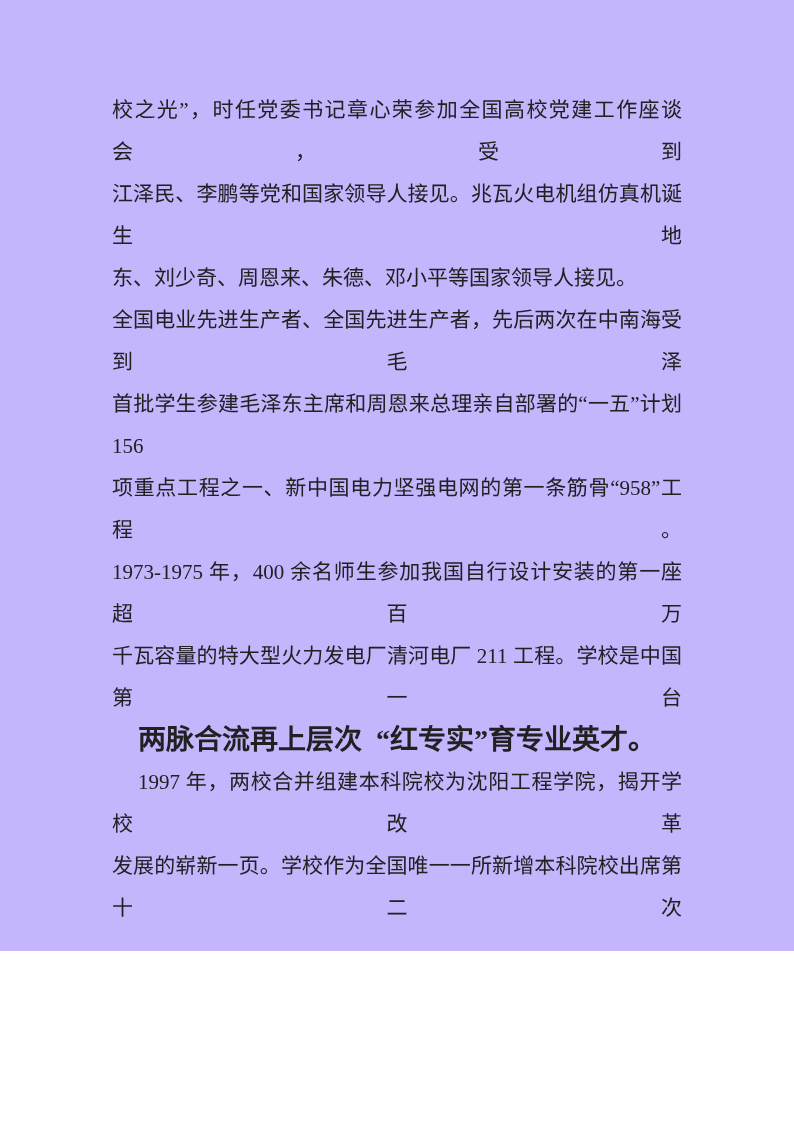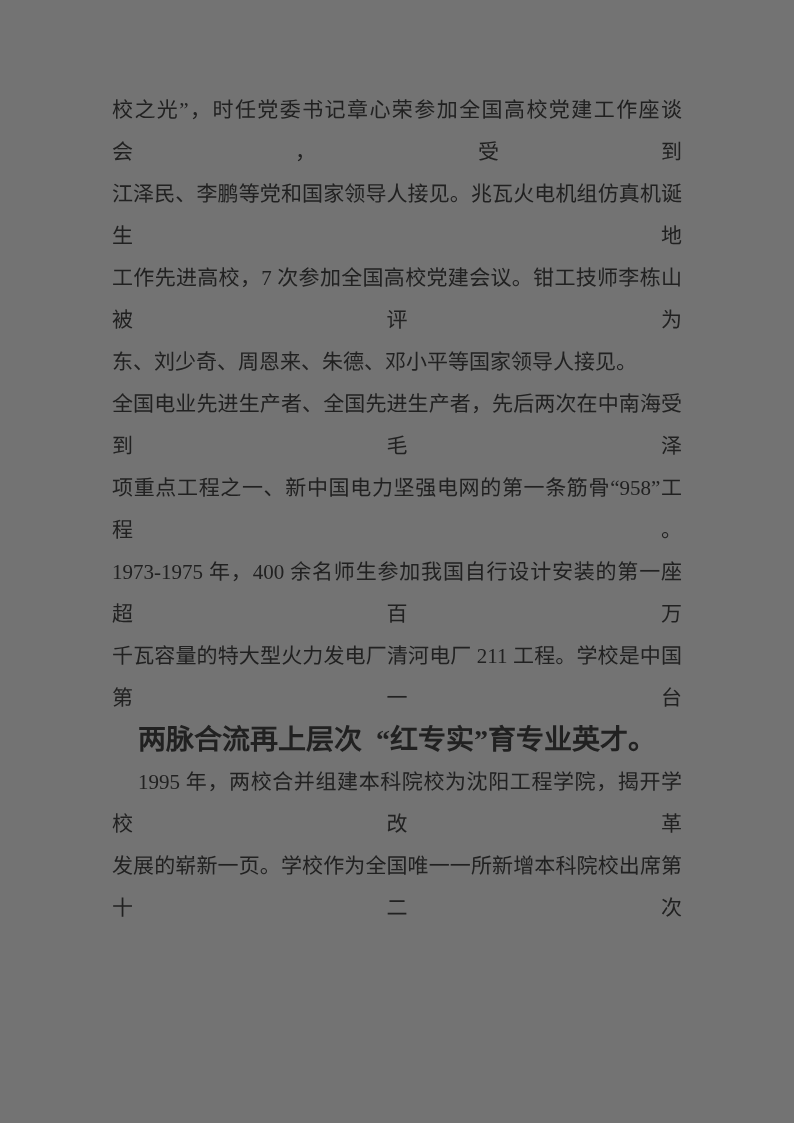--- a/index.html
+++ b/index.html
@@ -8,22 +8,22 @@
   }
   body {
     width: 794px;
     height: 1123px;
     background: #ffffff;
     font-family: "Liberation Serif", "DejaVu Serif", serif;
   }
   .page {
     position: relative;
     width: 794px;
-    height: 1123px;
-    background: #737373;
+    height: 951px;
+    background: #c4b5fd;
     overflow: hidden;
   }
   .text-block {
     position: absolute;
     left: 112px;
     top: 89px;
     width: 570px;
     color: #212121;
     font-size: 21px;
     line-height: 42px;
@@ -54,35 +54,35 @@
 </style>
 </head>
 <body>
 
 <div class="page">
   <main class="text-block">
 
     <section class="para">
       <p class="ln j">校之光”，时任党委书记章心荣参加全国高校党建工作座谈会，受到</p>
       <p class="ln j">江泽民、李鹏等党和国家领导人接见。兆瓦火电机组仿真机诞生地</p>
-      <p class="ln j">工作先进高校，7 次参加全国高校党建会议。钳工技师李栋山被评为</p>
       <p class="ln">东、刘少奇、周恩来、朱德、邓小平等国家领导人接见。</p>
       <p class="ln j">全国电业先进生产者、全国先进生产者，先后两次在中南海受到毛泽</p>
     </section>
 
     <section class="para">
+      <p class="ln j">首批学生参建毛泽东主席和周恩来总理亲自部署的“一五”计划 156</p>
       <p class="ln j">项重点工程之一、新中国电力坚强电网的第一条筋骨“958”工程。</p>
       <p class="ln j">1973-1975 年，400 余名师生参加我国自行设计安装的第一座超百万</p>
       <p class="ln j">千瓦容量的特大型火力发电厂清河电厂 211 工程。学校是中国第一台</p>
     </section>
 
     <section class="para">
       <h2 class="ln head ind" style="font-size:28px;">两脉合流再上层次  “红专实”育专业英才。</h2>
     </section>
 
     <section class="para">
-      <p class="ln j ind">1995 年，两校合并组建本科院校为沈阳工程学院，揭开学校改革</p>
+      <p class="ln j ind">1997 年，两校合并组建本科院校为沈阳工程学院，揭开学校改革</p>
       <p class="ln j">发展的崭新一页。学校作为全国唯一一所新增本科院校出席第十二次</p>
 
     </section>
 
   </main>
 </div>
 
 </body></html>

